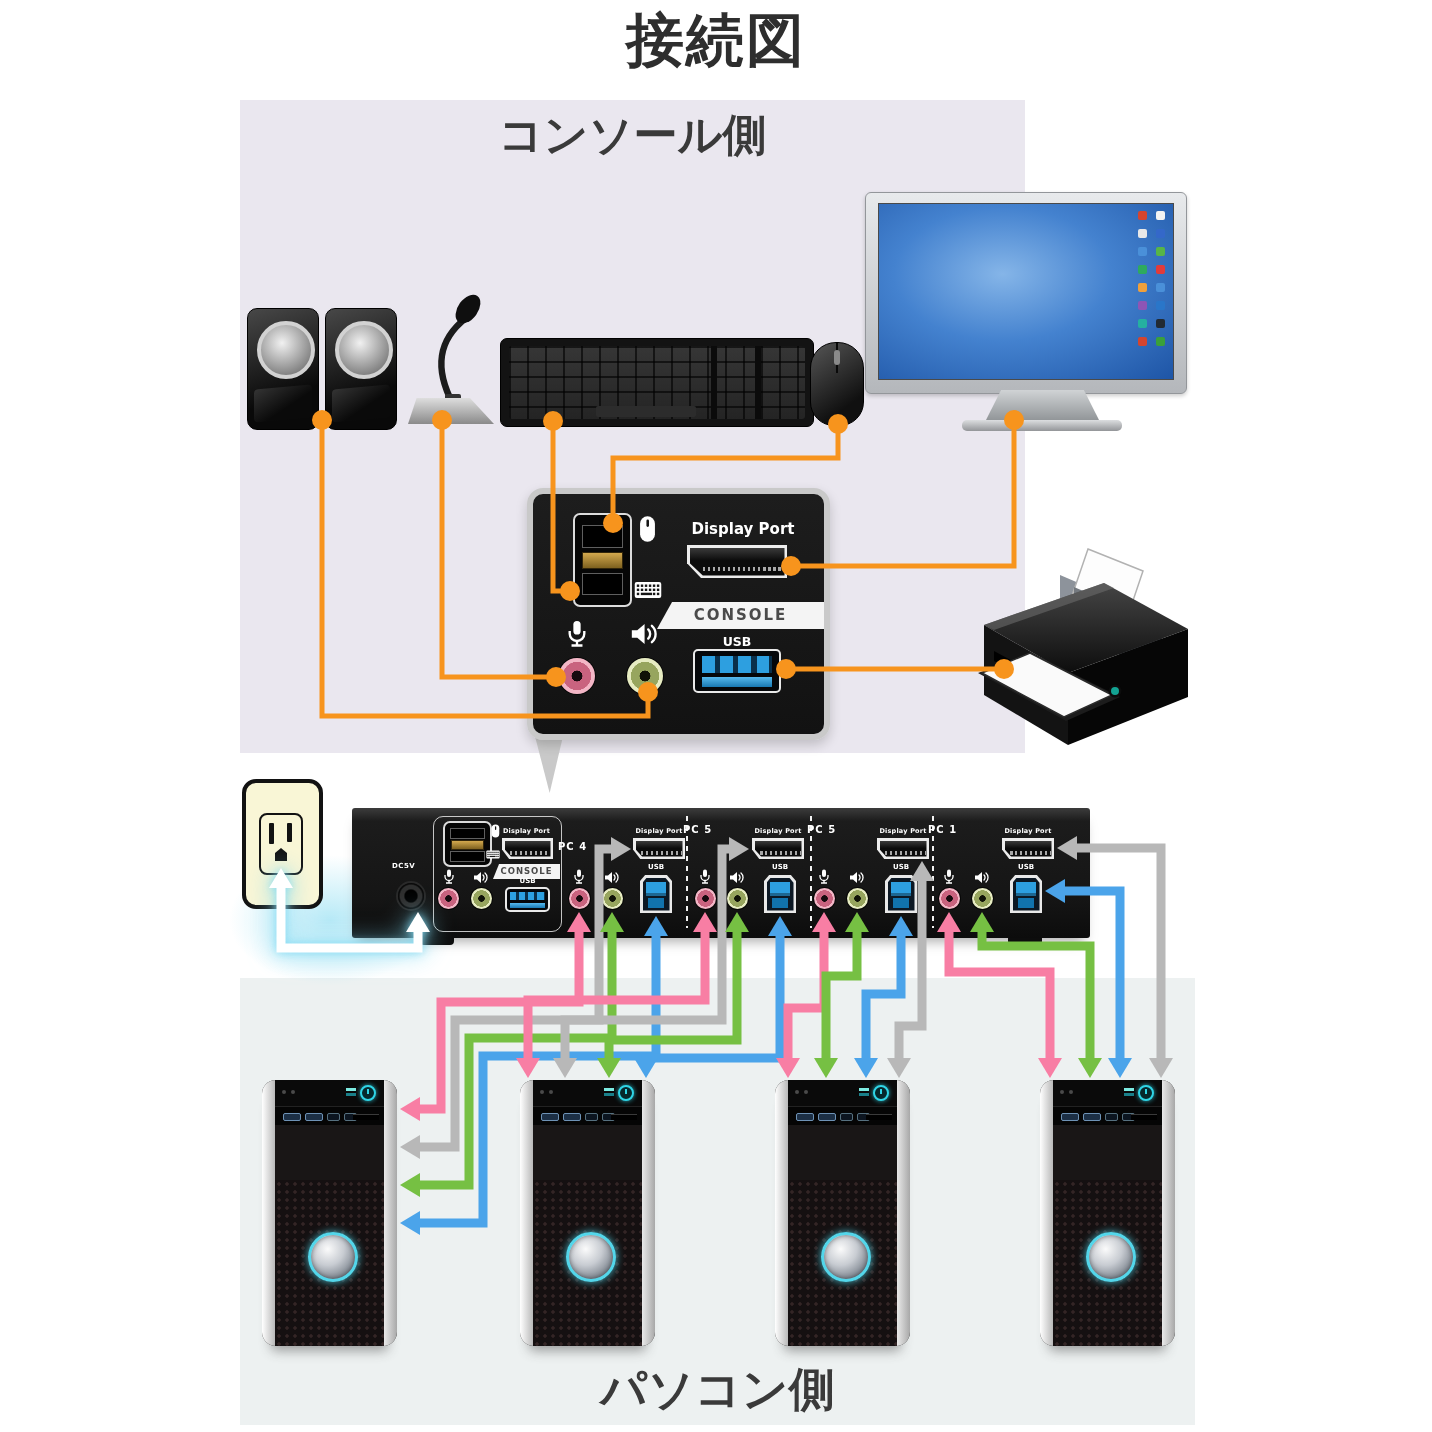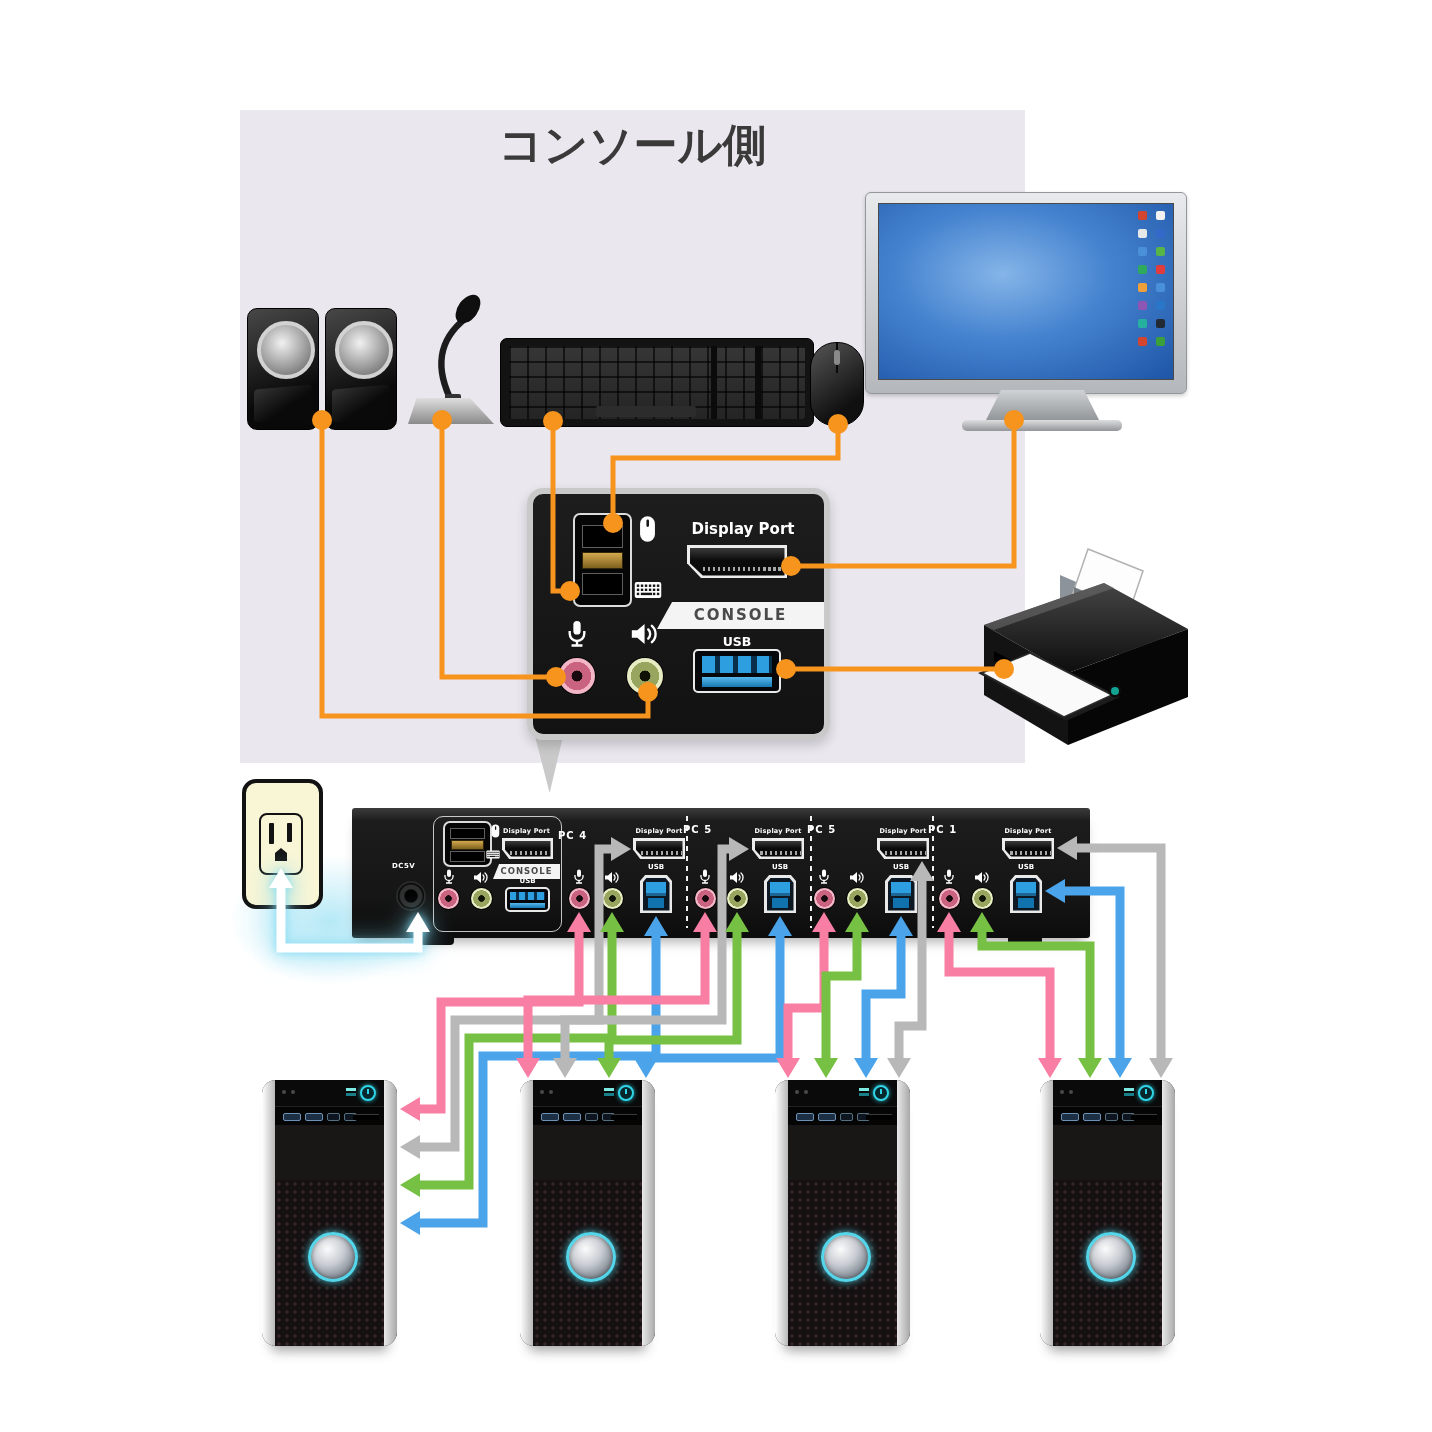--- a/index.html
+++ b/index.html
@@ -1,21 +1,21 @@
 <!DOCTYPE html>
 <html><head>
 <meta charset="utf-8">
 <style>
   html,body{margin:0;padding:0;background:#fff;}
   .stage{position:relative;width:1432px;height:1432px;background:#fff;overflow:hidden;
          font-family:"DejaVu Sans","Liberation Sans",sans-serif;}
   .abs{position:absolute;}
   
   .title{left:0;top:2px;width:100%;text-align:center;font-size:58px;font-weight:bold;color:#2e2e2e;letter-spacing:2px;}
-  .zone-console{left:240px;top:110px;width:785px;height:653px;}
+  .zone-console{left:240px;top:100px;width:785px;height:653px;}
   .zone-pc{left:240px;top:978px;width:955px;height:447px;}
   .zone-head{left:0;width:100%;text-align:center;font-weight:bold;color:#3a3a3a;}
   .console-head{top:6px;font-size:44px;}
   .pc-head{bottom:4px;font-size:46px;}
   
   .speaker{width:70px;height:120px;border-radius:10px;background:linear-gradient(160deg,#484848,#090909 70%);border:1px solid #000;}
   .spk-cone{left:9px;top:12px;width:50px;height:50px;border-radius:50%;border:4px solid #d2d2d2;
             background:radial-gradient(circle at 42% 36%,#f1f1f1,#b5b5b5 40%,#636363 95%);}
   .spk-screen{left:6px;right:6px;bottom:9px;height:33px;border-radius:4px;transform:skewY(-5deg);
               background:linear-gradient(150deg,#343434,#0a0a0a 60%);}
@@ -161,25 +161,29 @@
           <rect x="7.3" y="12.4" width="12" height="2.6"></rect>
         <rect x="20.2" y="12.4" width="2.6" height="2.6"></rect>
           <rect x="24.5" y="12.4" width="2.6" height="2.6"></rect>
       </g>
     </symbol>
   </defs>
 </svg>
 
 <div class="stage">
 
+  <div class="abs title">接続図</div>
 
   <div class="abs zone-console" style="background:#EAE7EF">
     <div class="abs zone-head console-head">コンソール側</div>
   </div>
 
+  <div class="abs zone-pc" style="background:#EDF1F1">
+    <div class="abs zone-head pc-head">パソコン側</div>
+  </div>
 
   <div class="abs speaker" style="left:247px;top:308px">
     <div class="abs spk-cone"></div>
     <div class="abs spk-screen"></div>
   </div>
   <div class="abs speaker" style="left:325px;top:308px">
     <div class="abs spk-cone"></div>
     <div class="abs spk-screen"></div>
   </div>
 
@@ -293,21 +297,21 @@
     <div class="abs jack mic" style="left:86px;top:80px;width:21px;height:21px"></div>
     <svg class="abs glyph" style="left:121px;top:62px" width="17" height="15">
         <use href="#g-spk"></use>
       </svg>
     <div class="abs jack aud" style="left:119px;top:80px;width:21px;height:21px"></div>
 
     <div class="abs dashsep" style="left:334px;top:8px;height:112px"></div>
     <div class="abs dashsep" style="left:458px;top:8px;height:112px"></div>
     <div class="abs dashsep" style="left:580px;top:8px;height:112px"></div>
     <div id="pc-ports" class="abs" style="left:0;top:0;width:100%;height:100%">
-        <div class="abs pcname" style="left:206px;top:22px;width:44px">PC 4</div>
+        <div class="abs pcname" style="left:206px;top:33px;width:44px">PC 4</div>
     <div class="abs port-label tiny-label" style="left:281px;top:19px;width:52px">Display Port</div>
     <div class="abs" style="left:281px;top:30px;width:52px;height:21px">
       <div class="dp-o"></div>
           <div class="dp-i"></div>
           <div class="dp-pins"></div>
         </div>
     <div class="abs port-label" style="left:278px;top:55px;width:52px;font-size:7px">USB</div>
     <div class="abs" style="left:288px;top:67px;width:32px;height:38px">
       <div class="usbb-o"></div>
           <div class="usbb-i"></div>

